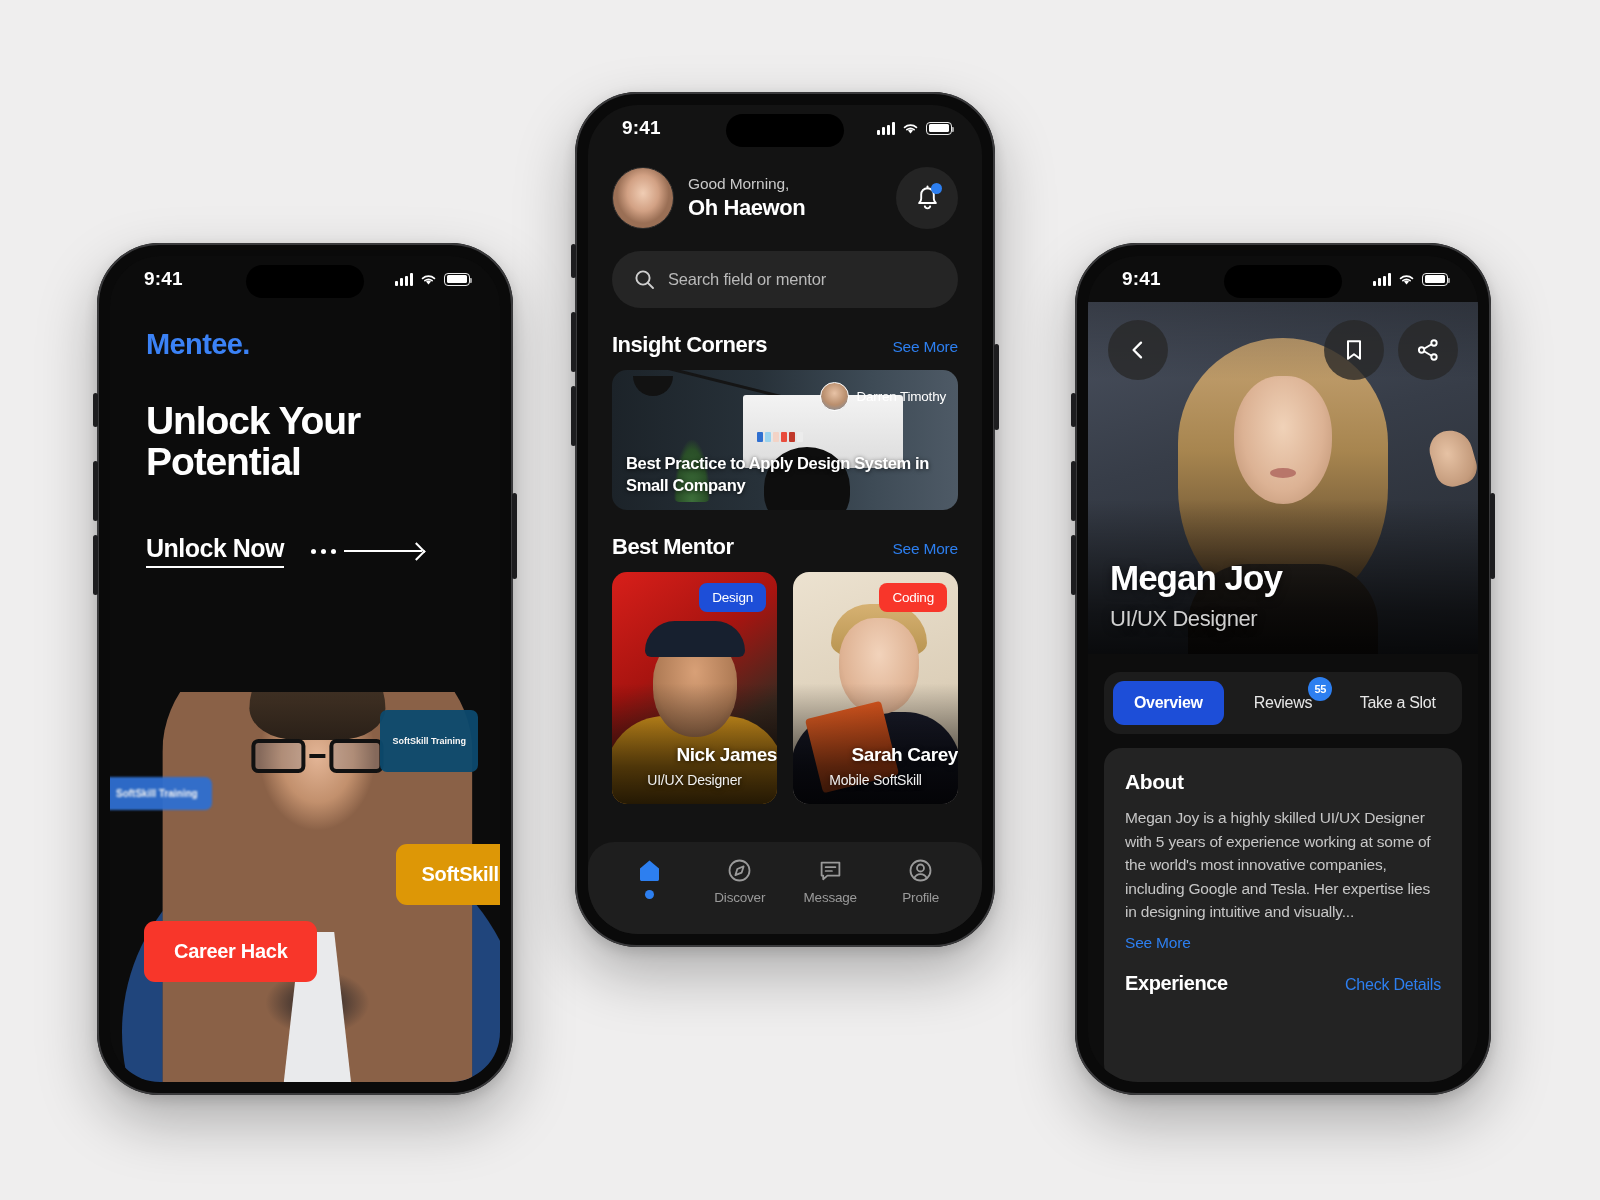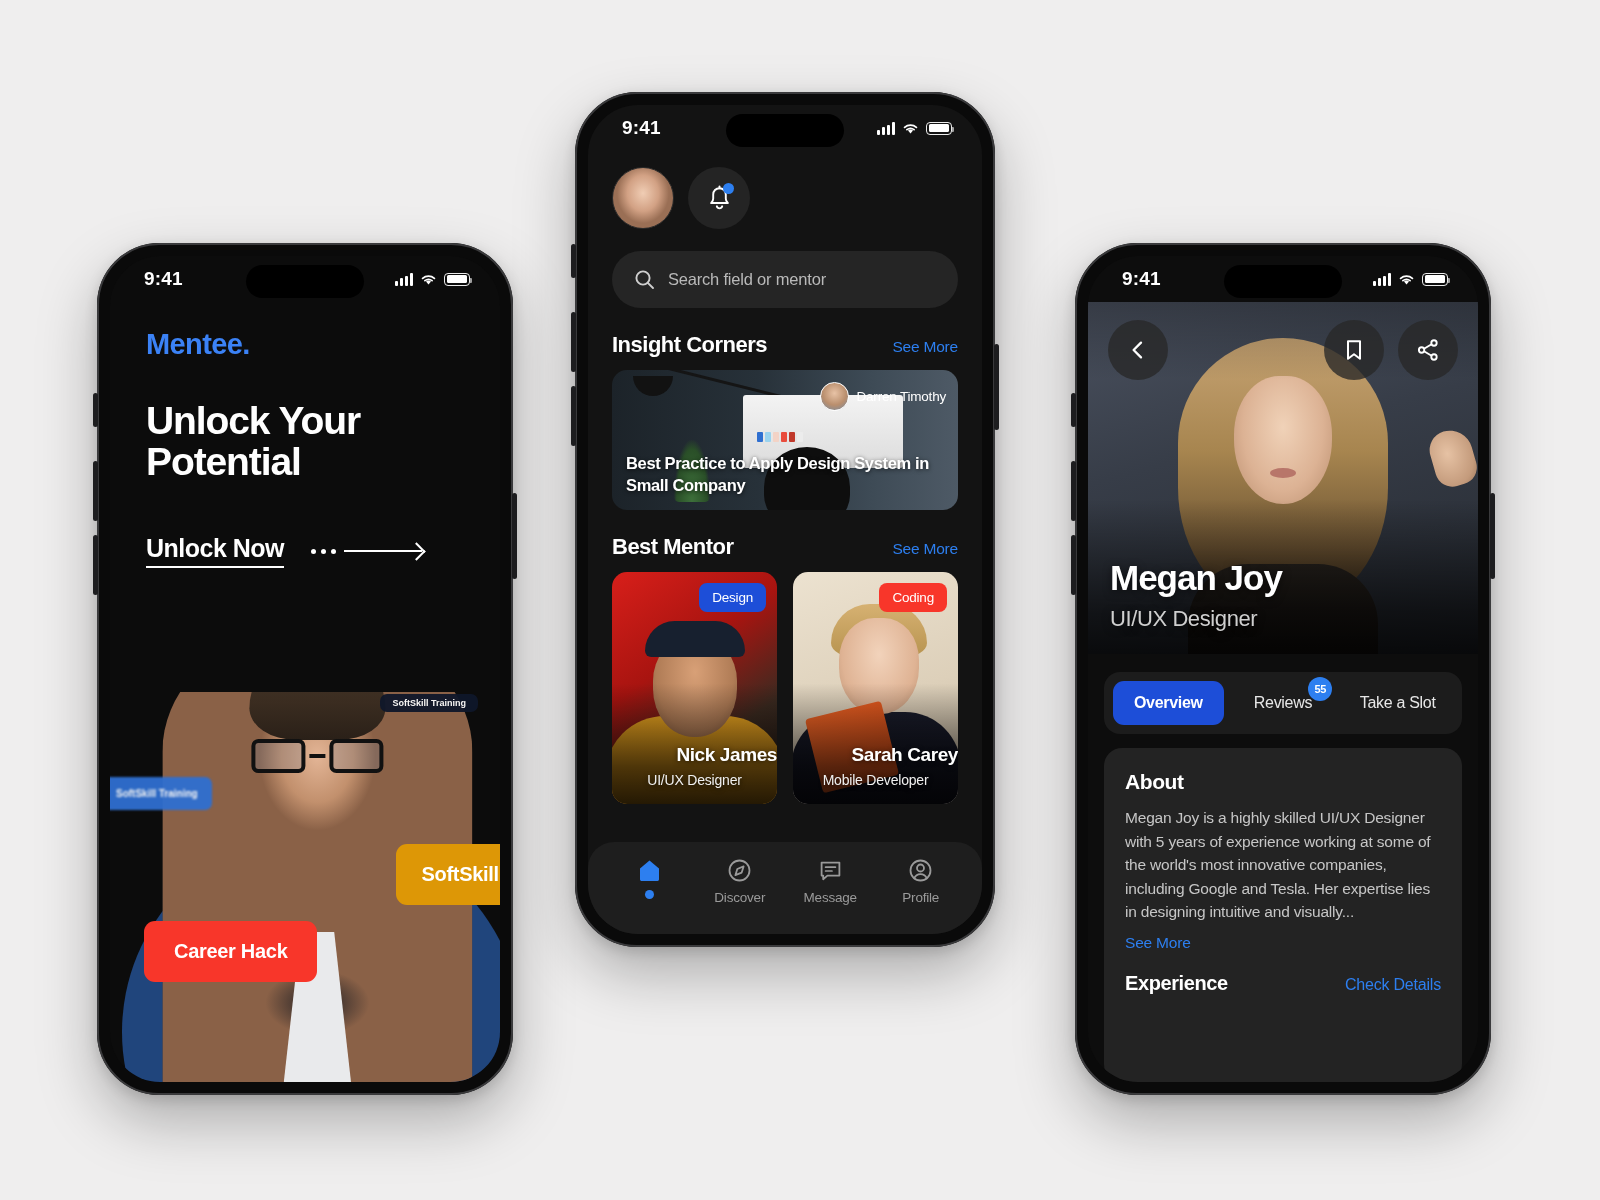--- a/index.html
+++ b/index.html
@@ -224,24 +224,24 @@
   }
   .chip {
     position: absolute;
     border-radius: 7px;
     font-weight: bold;
     color: #fff;
     white-space: nowrap;
     display: flex; align-items: center;
   }
   .chip-cyan {
-    right: 22px; top: 2px;
-    background: #0f172a;
+    right: 22px; top: 18px;
+    background: #0c4a6e;
     font-size: 9px;
-    padding: 4px 12px;
+    padding: 26px 12px;
     filter: blur(0.7px);
     opacity: .95;
   }
   .chip-blue {
     left: -8px; top: 85px;
     background: #2f6fd0;
     font-size: 10px;
     padding: 11px 14px;
     filter: blur(1.1px);
     opacity: .95;
@@ -363,21 +363,21 @@
     line-height: 1.32; letter-spacing: -0.35px;
     text-shadow: 0 1px 4px rgba(0,0,0,.7);
   }
   .mentor-grid { display: flex; gap: 16px; margin-top: 12px; }
   .mentor-card {
     flex: 1; height: 232px;
     border-radius: 15px;
     position: relative; overflow: hidden;
   }
   .mc-1 { background: linear-gradient(145deg, #d81f1a 0%, #a81410 38%, #3b2a20 70%, #221a14 100%); }
-  .mc-2 { background: linear-gradient(160deg, #ece2d0 0%, #ddd0ba 55%, #c7b9a3 100%); }
+  .mc-2 { background: linear-gradient(160deg, #ece2d0 0%, #ddd0ba 55%, #c7b9a3 100%); border-radius: 16px; }
   .mc-face1 {
     position: absolute; left: 50%; top: 28%; transform: translateX(-50%);
     width: 84px; height: 100px;
     background: radial-gradient(ellipse at 50% 35%, #d8a077 0%, #b07c56 65%, #7c553b 100%);
     border-radius: 44% 44% 48% 48%;
   }
   .mc-cap {
     position: absolute; left: 50%; top: 21%; transform: translateX(-50%);
     width: 100px; height: 36px;
     background: #17202f; border-radius: 48px 48px 10px 10px;
@@ -666,20 +666,24 @@
               <span></span>
             </span>
         </div>
       </div>
 
       <div class="p2-body">
         <div class="p2-scroll">
 
           <div class="greet-row">
             <div class="greet-av"></div>
+            <div class="greet-txt">
+              <div class="greet-hi">Good Morning,</div>
+              <div class="greet-name">Oh Haewon</div>
+            </div>
             <div class="bell-btn">
               <svg width="25" height="27" viewBox="0 0 25 27">
                 <path d="M12.5 3.2c-3.6 0-6.3 2.8-6.3 6.3v3.9c0 1.5-.6 2.9-1.6 4l-.5.6h16.8l-.5-.6c-1-1.1-1.6-2.5-1.6-4V9.5c0-3.5-2.7-6.3-6.3-6.3z" fill="none" stroke="#fff" stroke-width="1.9" stroke-linejoin="round"></path>
                 <path d="M9.8 21.3a2.8 2.8 0 0 0 5.4 0" fill="none" stroke="#fff" stroke-width="1.9" stroke-linecap="round"></path>
                 <path d="M12.5 3.2V1.4" stroke="#fff" stroke-width="1.9" stroke-linecap="round"></path>
               </svg>
               <span class="bell-dot"></span>
             </div>
           </div>
 
@@ -733,21 +737,21 @@
               <div class="mc-role">UI/UX Designer</div>
             </div>
             <div class="mentor-card mc-2">
               <div class="mc-body2"></div>
               <div class="mc-hair2"></div>
               <div class="mc-face2"></div>
               <div class="mc-folder"></div>
               <div class="mc-shade"></div>
               <div class="mc-tag tag-coding">Coding</div>
               <div class="mc-name">Sarah Carey</div>
-              <div class="mc-role">Mobile Developer</div>
+              <div class="mc-role">Mobile SoftSkill</div>
             </div>
           </div>
         </div>
 
         <div class="tabbar">
           <div class="tabitem">
             <svg width="25" height="25" viewBox="0 0 25 25">
               <path d="M12.5 2.6 22 10.4v11.2a1.4 1.4 0 0 1-1.4 1.4H4.4A1.4 1.4 0 0 1 3 21.6V10.4z" fill="#2d7ff0"></path>
             </svg>
             <span class="tabdot"></span>

